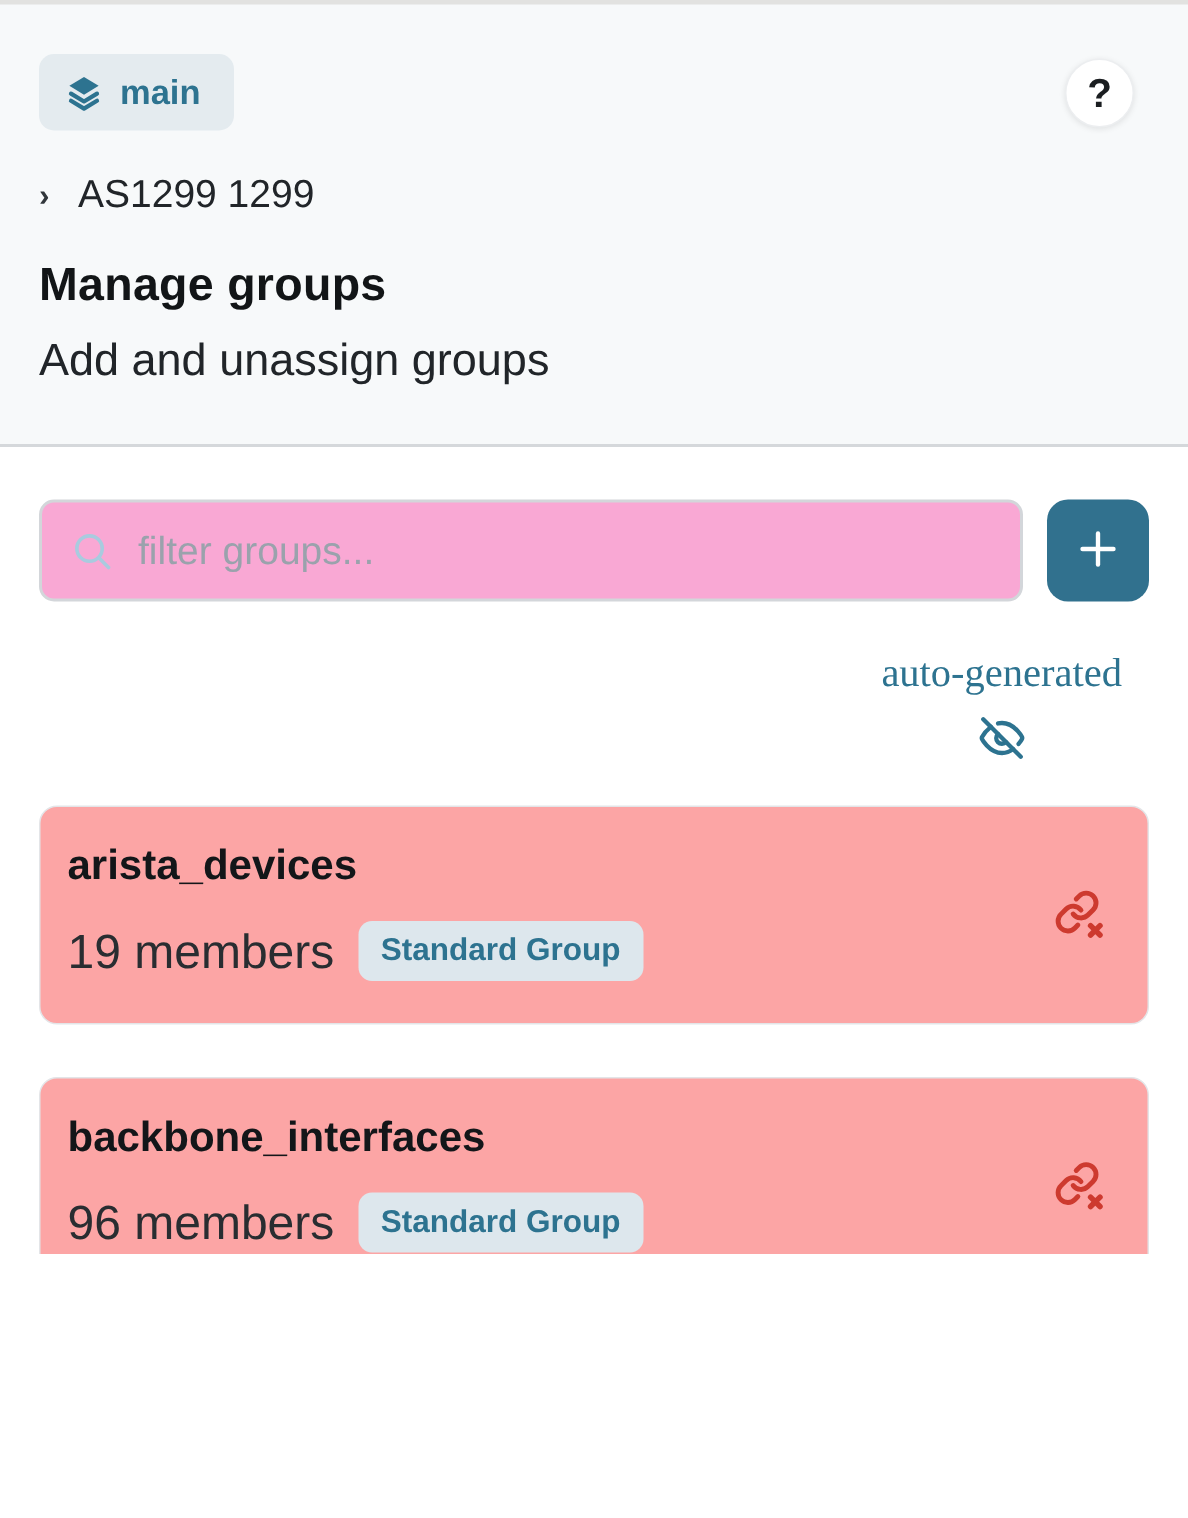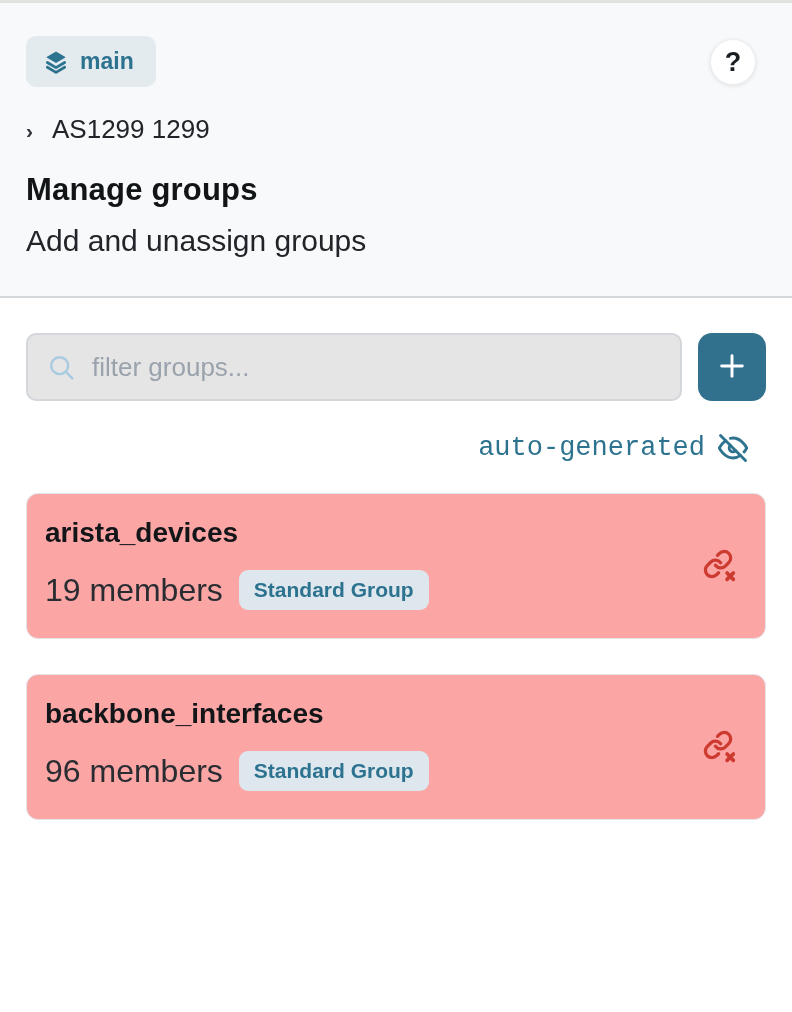--- a/index.html
+++ b/index.html
@@ -60,21 +60,21 @@
   .page-subtitle { margin-top: 16px; font-size: 30px; color: #212529; }
 
   
   .content { flex: 1; background: #ffffff; padding: 35px 26px 0 26px; }
 
   .toolbar { display: flex; gap: 16px; }
   .filter-wrap { position: relative; flex: 1; }
   .filter-input {
     width: 100%; height: 68px;
     border: 2px solid #d3d6da; border-radius: 10px;
-    background: #e5e5e5;
+    background: #f9a8d4;
     font-family: inherit; font-size: 26px; color: #374151;
     padding: 0 20px 0 64px;
     outline: none;
   }
   .filter-input::placeholder { color: #9aa2ac; }
   .search-icon {
     position: absolute; left: 21px; top: 20px;
     width: 29px; height: 29px; color: #a9cbdf; pointer-events: none;
   }
   .add-button {
@@ -86,22 +86,22 @@
   .add-button svg { width: 34px; height: 34px; }
 
   .auto-gen-row {
     margin-top: 32px;
     display: flex; justify-content: flex-end;
     padding-right: 18px;
   }
   .auto-gen-toggle {
     display: inline-flex; align-items: center; gap: 13px;
     background: none; border: none; cursor: pointer;
-    font-family: Liberation Mono, monospace;
-    color: #2d7390; font-size: 27px; font-weight: 500;
+    font-family: Liberation Serif, serif;
+    color: #2d7390; font-size: 27px; font-weight: 500; flex-direction: column;
   }
   .auto-gen-toggle svg { width: 30px; height: 30px; display: block; }
 
   .group-list { margin-top: 30px; display: flex; flex-direction: column; gap: 35px; }
   .group-card {
     position: relative;
     background: #fca5a5;
     border: 1px solid #e3e5e8;
     border-radius: 12px;
     padding: 23px 90px 28px 18px;

